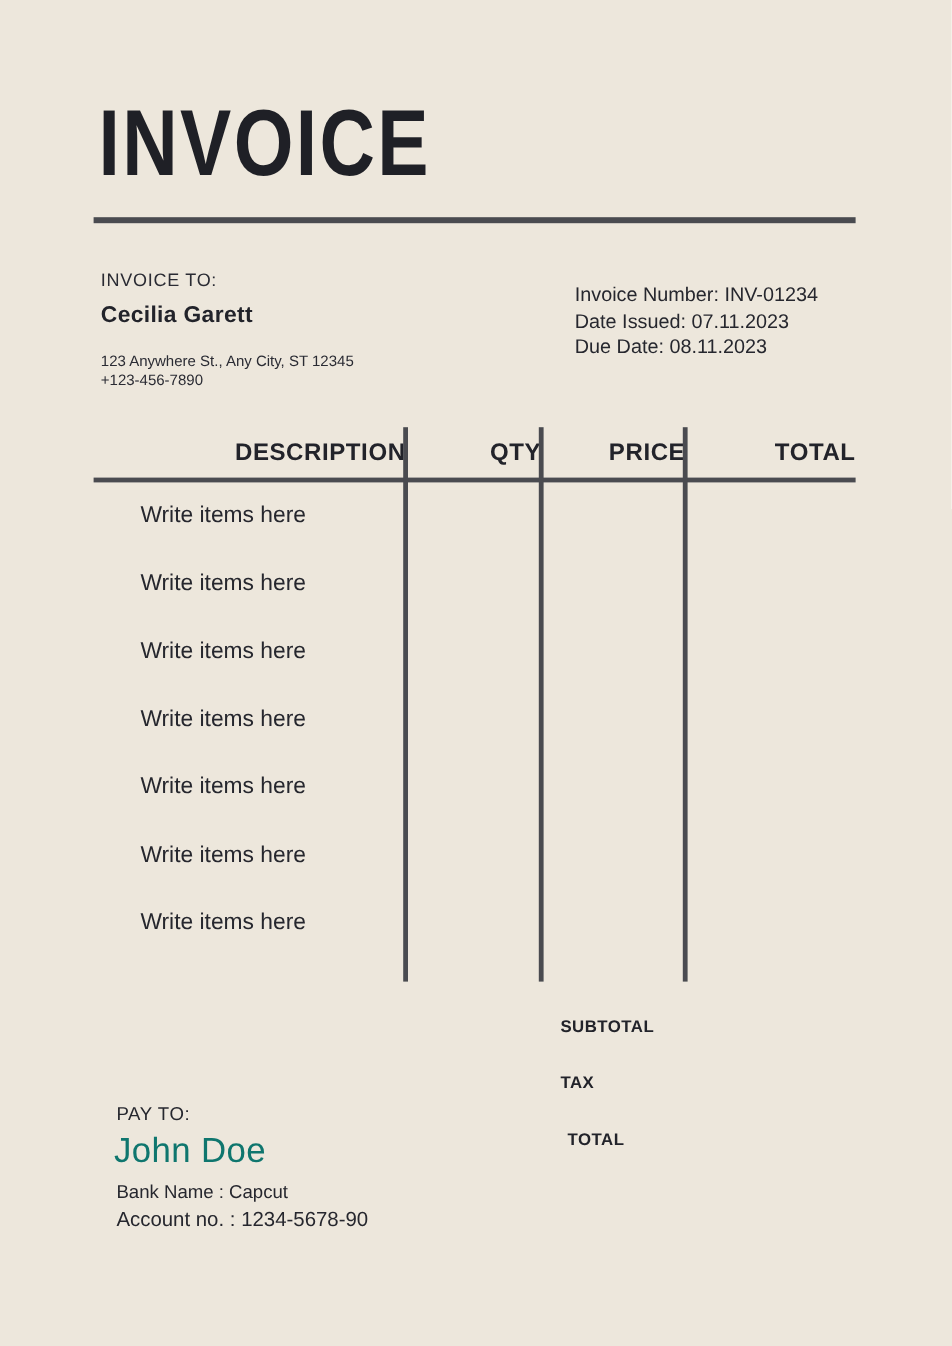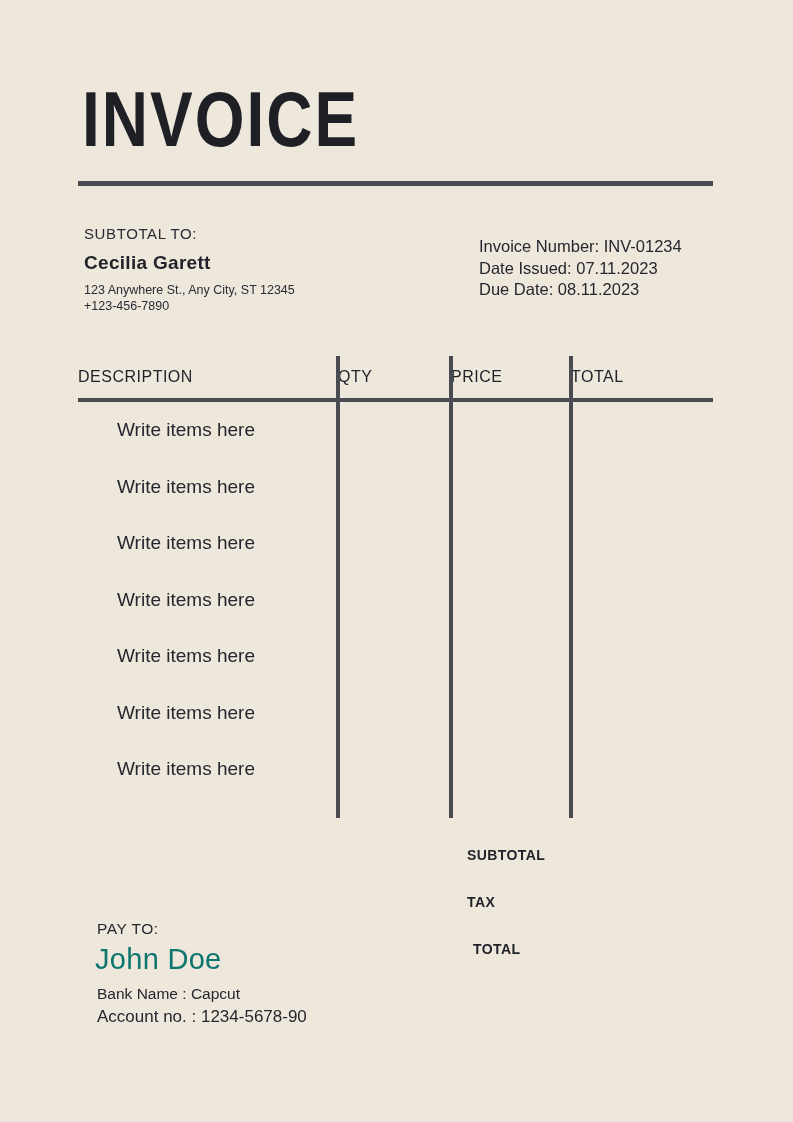--- a/index.html
+++ b/index.html
@@ -34,30 +34,30 @@
     top: 181px;
     width: 635px;
     height: 5px;
     background: #4A4B50;
   }
 
   
   .bill-to { position: absolute; left: 84px; top: 225px; }
   .bill-to .label { font-size: 15px; letter-spacing: 0.6px; color: #2A2B33; }
   .bill-to .name { margin-top: 10px; font-size: 19px; font-weight: 700; letter-spacing: 0.3px; }
-  .bill-to .address { margin-top: 9px; font-size: 12.5px; color: #2A2B33; }
+  .bill-to .address { margin-top: 20px; font-size: 12.5px; color: #2A2B33; }
   .bill-to .phone { margin-top: 2px; font-size: 12.5px; color: #2A2B33; }
 
   
   .meta { position: absolute; left: 479px; top: 236px; font-size: 16.5px; line-height: 21.5px; color: #26272E; }
 
   
   .inv-table { position: absolute; left: 78px; top: 356px; width: 635px; }
   .thead { display: flex; height: 42px; align-items: center; }
-  .th { font-size: 16px; font-weight: 400; letter-spacing: 0.5px; text-align: left; color: #22232A; }
+  .th { font-size: 20px; font-weight: 700; letter-spacing: 0.5px; text-align: right; color: #22232A; }
   .th.c1 { width: 260px; }
   .th.c2 { width: 113px; }
   .th.c3 { width: 120px; }
   .th.c4 { width: 142px; }
   .header-rule { position: absolute; left: 0; top: 42px; width: 635px; height: 4px; background: #4A4B50; }
   .vline { position: absolute; top: 0; width: 4px; height: 462px; background: #4A4B50; }
   .vline.v1 { left: 258px; }
   .vline.v2 { left: 371px; }
   .vline.v3 { left: 491px; }
   .rows { position: absolute; left: 0; top: 46px; width: 260px; }
@@ -92,21 +92,21 @@
 </style>
 </head>
 <body>
 
 <div class="page">
 
   <div class="invoice-title">INVOICE</div>
   <div class="title-rule"></div>
 
   <div class="bill-to">
-    <div class="label">SUBTOTAL TO:</div>
+    <div class="label">INVOICE TO:</div>
     <div class="name">Cecilia Garett</div>
     <div class="address">123 Anywhere St., Any City, ST 12345</div>
     <div class="phone">+123-456-7890</div>
   </div>
 
   <div class="meta">
     <div>Invoice Number: INV-01234</div>
     <div>Date Issued: 07.11.2023</div>
     <div>Due Date: 08.11.2023</div>
   </div>

